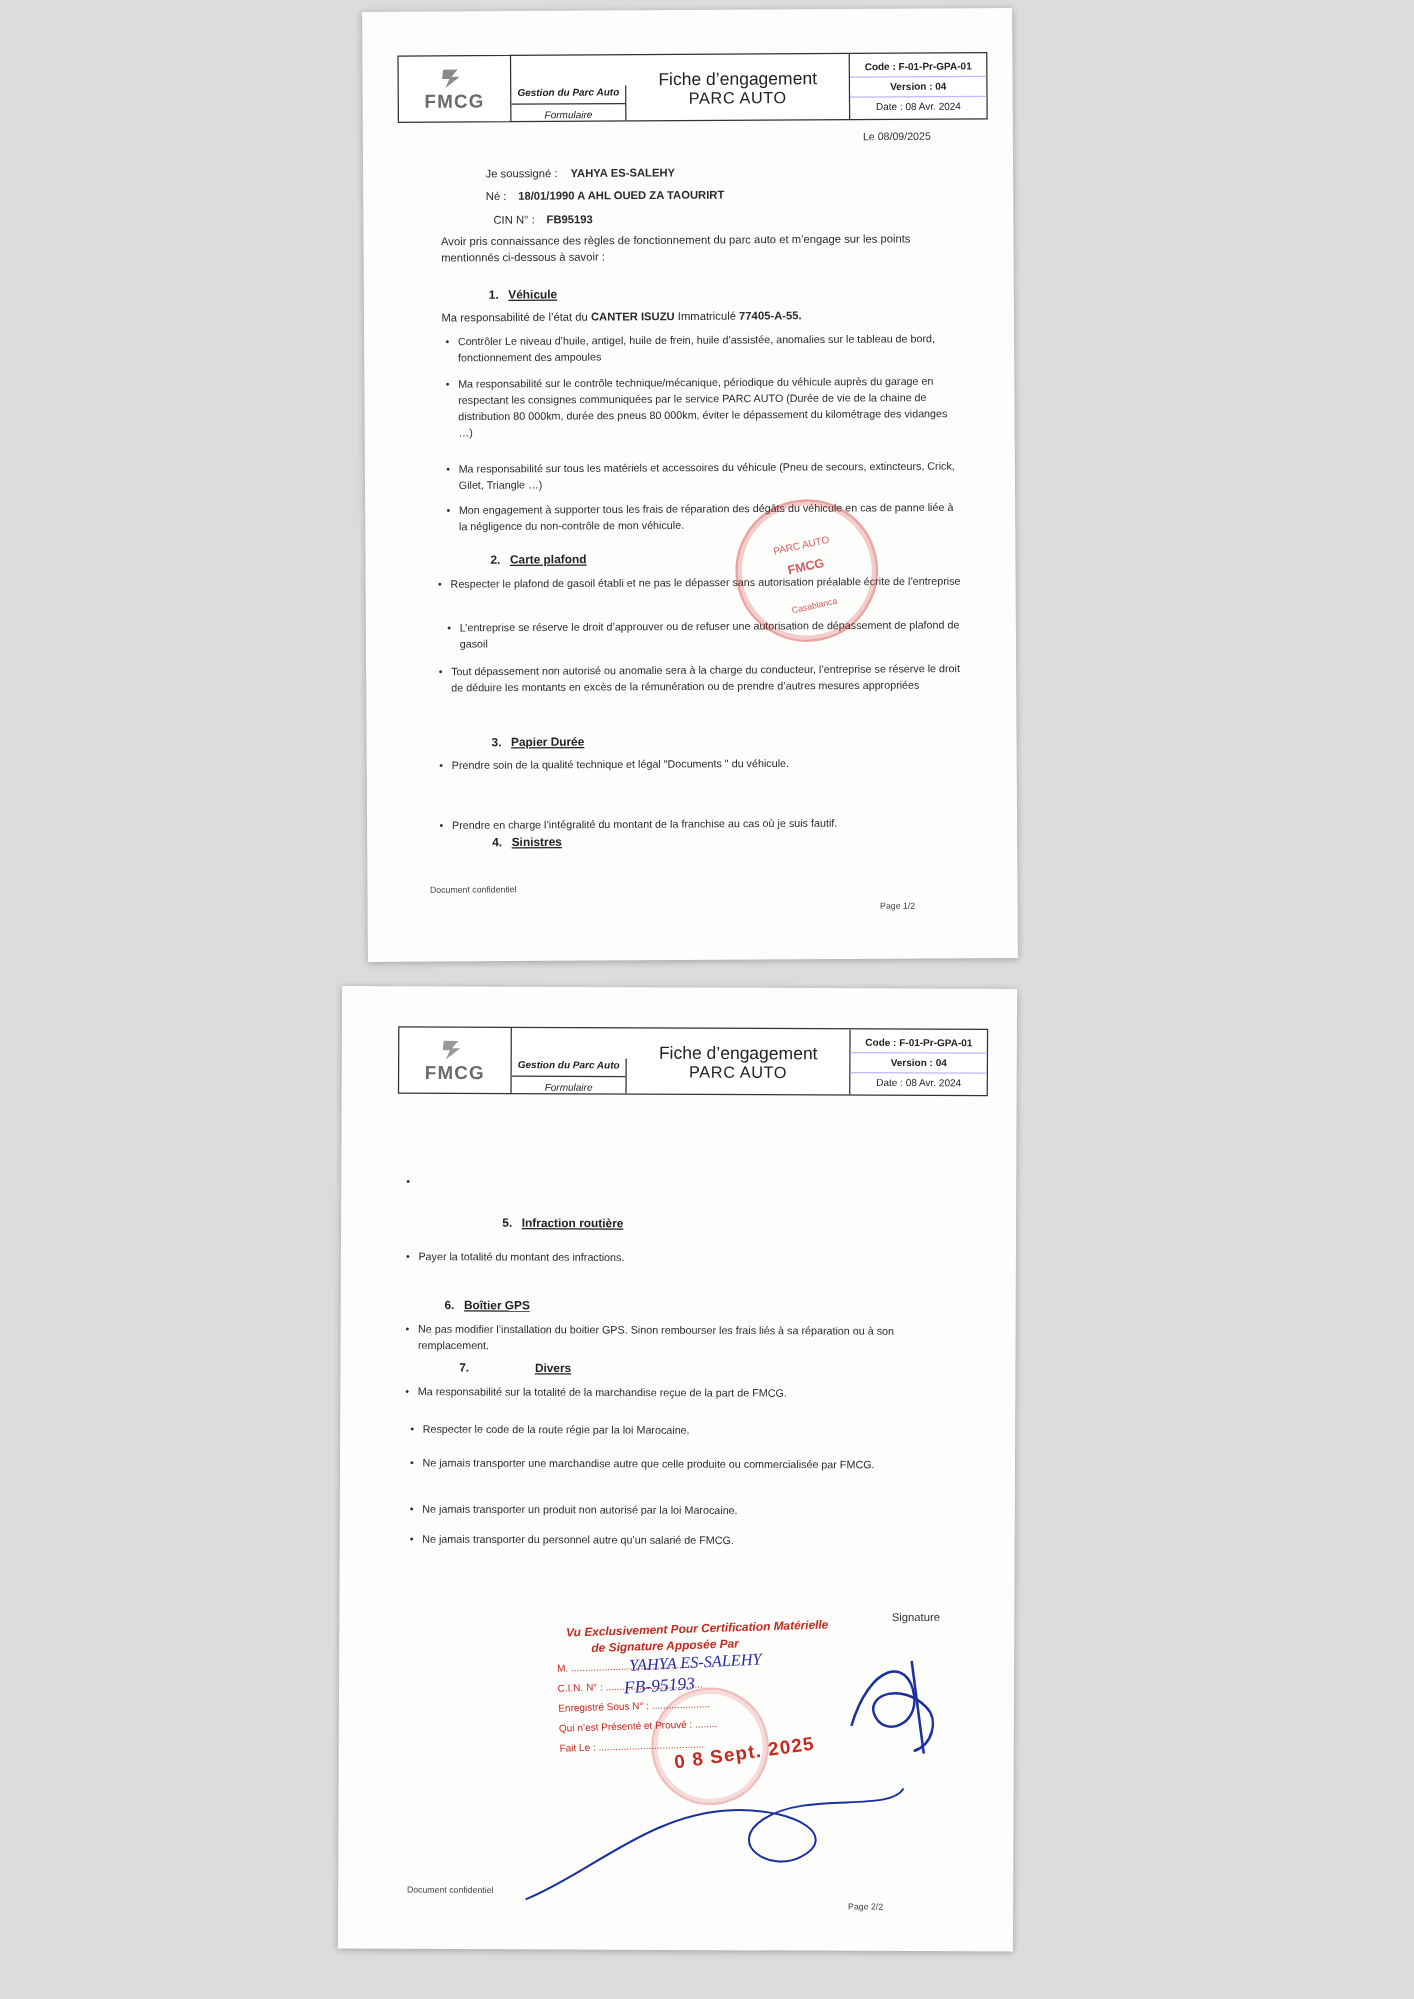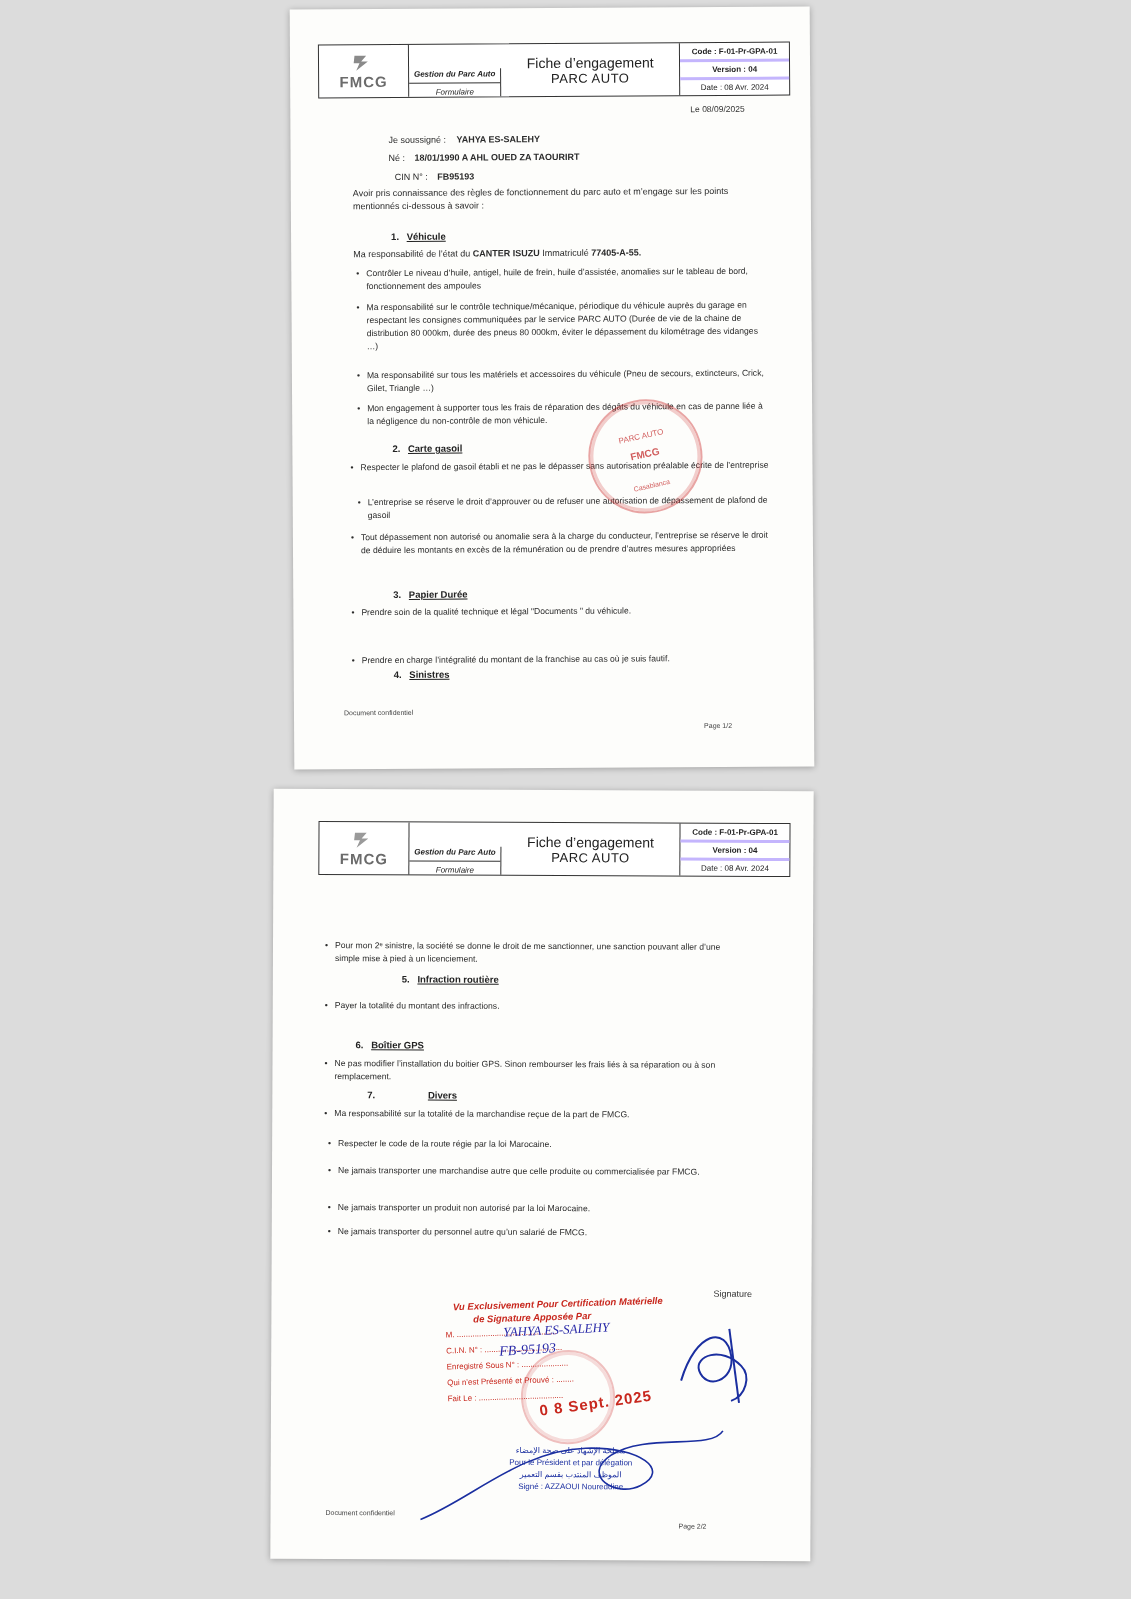--- a/index.html
+++ b/index.html
@@ -32,21 +32,21 @@
   .logo-txt{font-family:"Liberation Sans",sans-serif;font-weight:bold;font-size:15px;letter-spacing:1px;color:#6b6b6b;}
   .logo-mark{width:20px;height:20px;margin-right:3px;}
   .mid-cell{width:92px;margin-top:24px;}
   .mid-cell div{font-size:8px;text-align:center;padding:4px 2px;color:#222;font-style:italic;}
   .mid-cell div.b{border-bottom:1px solid #333;font-style:italic;}
   .title-cell{width:180px;align-items:center;text-align:center;}
   .title-cell .t1{font-size:14px;color:#222;}
   .title-cell .t2{font-size:13px;color:#222;letter-spacing:.5px;}
   .code-cell{width:110px;font-size:8px;color:#222;}
   .code-cell div{padding:3px 4px;text-align:center;}
-  .code-cell div.b{border-bottom:3px solid #c4b5fd;}
+  .code-cell div.b{border-bottom:1px solid #c4b5fd;}
 
   .doc-date{position:absolute;font-size:8.5px;color:#333;}
   .body-txt{position:absolute;font-size:9px;color:#2b2b2b;line-height:1.45;}
   .lbl{font-size:9px;color:#2b2b2b;}
   .b{font-weight:bold;}
   .u{text-decoration:underline;}
   .sec{position:absolute;font-size:9.5px;color:#222;font-weight:bold;}
   .bullet{position:absolute;font-size:8.6px;color:#2b2b2b;line-height:1.5;}
   .bullet .dot{position:absolute;left:-10px;top:0px;}
   .footer-l{position:absolute;font-size:7px;color:#444;}
@@ -129,21 +129,21 @@
       <span>Ma responsabilité de l’état du </span><span class="b">CANTER ISUZU</span><span> Immatriculé </span><span class="b">77405-A-55.</span>
     </div>
 
     <div class="bullet" style="left:75px;top:258px;width:400px;"><span class="dot">•</span><span>Contrôler Le niveau d’huile, antigel, huile de frein, huile d’assistée, anomalies sur le tableau de bord, fonctionnement des ampoules</span></div>
     <div class="bullet" style="left:75px;top:292px;width:400px;"><span class="dot">•</span><span>Ma responsabilité sur le contrôle technique/mécanique, périodique du véhicule auprès du garage en respectant les consignes communiquées par le service PARC AUTO (Durée de vie de la chaine de distribution 80 000km, durée des pneus 80 000km, éviter le dépassement du kilométrage des vidanges …)</span></div>
     <div class="bullet" style="left:75px;top:360px;width:400px;"><span class="dot">•</span><span>Ma responsabilité sur tous les matériels et accessoires du véhicule (Pneu de secours, extincteurs, Crick, Gilet, Triangle …)</span></div>
     <div class="bullet" style="left:75px;top:393px;width:400px;"><span class="dot">•</span><span>Mon engagement à supporter tous les frais de réparation des dégâts du véhicule en cas de panne liée à la négligence du non-contrôle de mon véhicule.</span></div>
 
     <div class="sec" style="left:100px;top:434px;">
       <span>2.</span>
-      <span class="u" style="margin-left:5px;">Carte gasoil</span>
+      <span class="u" style="margin-left:5px;">Carte plafond</span>
     </div>
     <div class="bullet" style="left:68px;top:452px;width:410px;"><span class="dot">•</span><span>Respecter le plafond de gasoil établi et ne pas le dépasser sans autorisation préalable écrite de l’entreprise</span></div>
     <div class="bullet" style="left:75px;top:487px;width:400px;"><span class="dot">•</span><span>L’entreprise se réserve le droit d’approuver ou de refuser une autorisation de dépassement de plafond de gasoil</span></div>
     <div class="bullet" style="left:68px;top:522px;width:412px;"><span class="dot">•</span><span>Tout dépassement non autorisé ou anomalie sera à la charge du conducteur, l’entreprise se réserve le droit de déduire les montants en excès de la rémunération ou de prendre d’autres mesures appropriées</span></div>
 
     <div class="sec" style="left:100px;top:580px;">
       <span>3.</span>
       <span class="u" style="margin-left:5px;">Papier Durée</span>
     </div>
     <div class="bullet" style="left:68px;top:597px;width:410px;"><span class="dot">•</span><span>Prendre soin de la qualité technique et légal "Documents " du véhicule.</span></div>
@@ -183,21 +183,21 @@
         <div class="t1">Fiche d’engagement</div>
         <div class="t2">PARC AUTO</div>
       </div>
       <div class="cell code-cell">
         <div class="b">Code : F-01-Pr-GPA-01</div>
         <div class="b">Version : 04</div>
         <div>Date : 08 Avr. 2024</div>
       </div>
     </div>
 
-    <div class="bullet" style="left:62px;top:150px;width:412px;"><span class="dot">•</span><span>Pour mon 2ᵉ sinistre, la société se donne le droit de me sanctionner, une sanction pouvant aller d’une simple mise à pied à un licenciement.</span></div>
+    <div class="bullet" style="left:62px;top:150px;width:412px;"><span class="dot">•</span></div>
 
     <div class="sec" style="left:95px;top:184px;padding-left:34px;">
       <span>5.</span>
       <span class="u" style="margin-left:5px;">Infraction routière</span>
     </div>
     <div class="bullet" style="left:62px;top:210px;width:410px;"><span class="dot">•</span><span>Payer la totalité du montant des infractions.</span></div>
 
     <div class="sec" style="left:83px;top:250px;">
       <span>6.</span>
       <span class="u" style="margin-left:5px;">Boîtier GPS</span>
@@ -233,23 +233,17 @@
 
     <svg class="scribble" style="left:380px;top:520px;width:130px;height:110px;" viewBox="0 0 130 110">
       <path d="M30 70 C 45 20, 75 15, 80 45 C 84 70, 55 80, 48 60 C 43 45, 70 35, 90 55 C 100 65, 95 85, 80 90" fill="none" stroke="#1b2fa0" stroke-width="2"></path>
       <path d="M78 18 L 88 92" fill="none" stroke="#1b2fa0" stroke-width="2"></path>
     </svg>
 
     <svg class="scribble" style="left:140px;top:600px;width:320px;height:140px;" viewBox="0 0 320 140">
       <path d="M10 130 C 60 110, 110 60, 175 58 C 230 56, 260 80, 230 95 C 205 108, 170 85, 200 65 C 235 42, 300 60, 312 40" fill="none" stroke="#1b2fa0" stroke-width="1.6"></path>
     </svg>
 
-    <div class="ar-text" style="left:200px;top:655px;width:200px;">
-      <div>مصلحة الإشهاد على صحة الإمضاء</div>
-      <div>Pour le Président et par délégation</div>
-      <div>الموظف المنتدب بقسم التعمير</div>
-      <div>Signé : AZZAOUI Noureddine</div>
-    </div>
 
     <div class="footer-l" style="left:55px;top:720px;">Document confidentiel</div>
     <div class="footer-r" style="left:408px;top:732px;">Page 2/2</div>
   </div>
 </div>
 
 </body></html>

